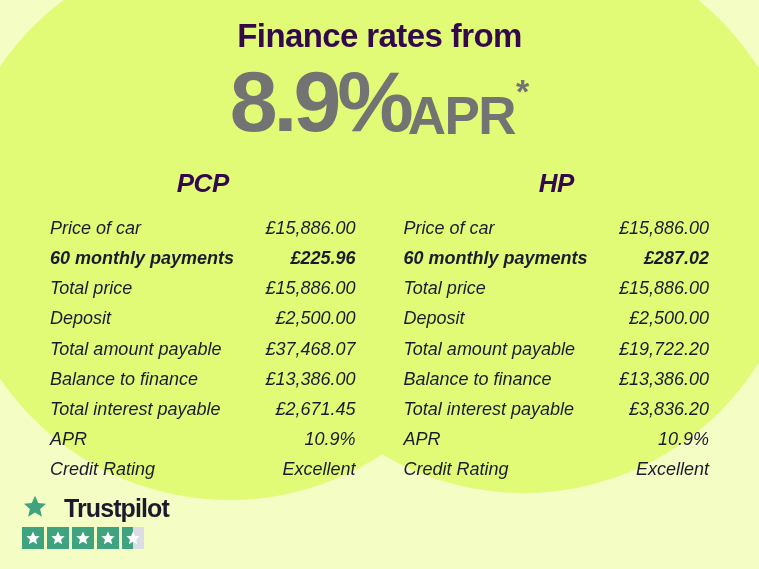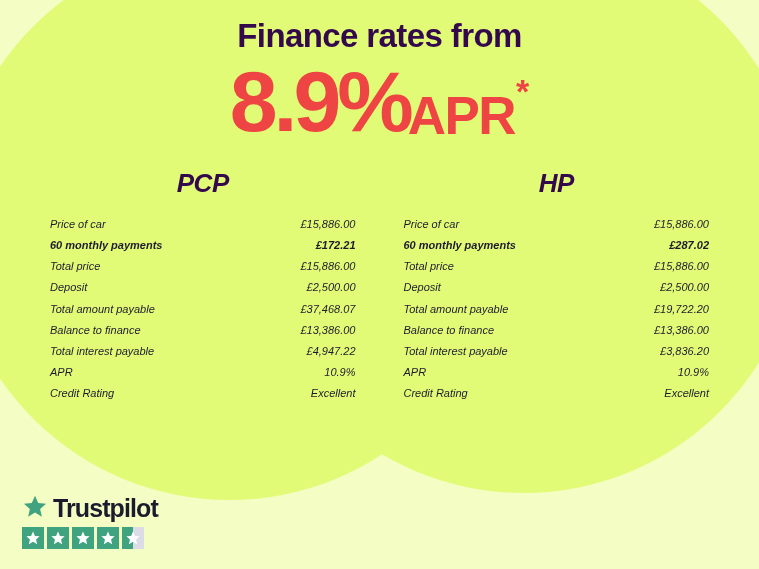--- a/index.html
+++ b/index.html
@@ -45,21 +45,21 @@
     font-size:33px;
     font-weight:bold;
     letter-spacing:-0.6px;
     line-height:1.1;
   }
 
   #hero-rate-line {
     display:flex;
     align-items:flex-end;
     justify-content:center;
-    color:#ef4444;
+    color:#737373;
     margin-top:4px;
     line-height:1;
   }
   #hero-rate {
     font-size:86px;
     font-weight:bold;
     letter-spacing:-4px;
   }
   #hero-apr {
     font-size:53px;
@@ -92,21 +92,21 @@
     font-weight:bold;
     letter-spacing:-0.5px;
     margin-bottom:14px;
   }
 
   .plan-row {
     display:flex;
     justify-content:space-between;
     align-items:flex-start;
     color:#1C1B2E;
-    font-size:11px;
+    font-size:18px;
     padding:4.6px 0;
     gap:26px;
   }
   .plan-row.is-bold { font-weight:bold; }
   .row-label { white-space:nowrap; }
   .row-value { white-space:nowrap; text-align:right; }
 
   
   #footer {
     position:absolute;
@@ -124,21 +124,21 @@
     line-height:1.62;
     max-width:430px;
     padding-bottom:19px;
   }
 
   
   #trustpilot { padding-bottom:20px; }
   #tp-wordmark {
     display:flex;
     align-items:center;
-    gap:5px;
+    gap:16px;
     margin-bottom:4px;
   }
   #tp-star-icon { display:block; }
   #tp-name {
     color:#1C1B2E;
     font-size:25px;
     font-weight:bold;
     letter-spacing:-0.9px;
   }
   #tp-stars { display:flex; gap:3px; }
@@ -185,41 +185,41 @@
 
     <div class="plan">
       <div class="plan-title">PCP</div>
 
       <div class="plan-row">
           <span class="row-label">Price of car</span>
           <span class="row-value">£15,886.00</span>
         </div>
       <div class="plan-row is-bold">
           <span class="row-label">60 monthly payments</span>
-          <span class="row-value">£172.21</span>
+          <span class="row-value">£225.96</span>
         </div>
       <div class="plan-row">
           <span class="row-label">Total price</span>
           <span class="row-value">£15,886.00</span>
         </div>
       <div class="plan-row">
           <span class="row-label">Deposit</span>
           <span class="row-value">£2,500.00</span>
         </div>
       <div class="plan-row">
           <span class="row-label">Total amount payable</span>
           <span class="row-value">£37,468.07</span>
         </div>
       <div class="plan-row">
           <span class="row-label">Balance to finance</span>
           <span class="row-value">£13,386.00</span>
         </div>
       <div class="plan-row">
           <span class="row-label">Total interest payable</span>
-          <span class="row-value">£4,947.22</span>
+          <span class="row-value">£2,671.45</span>
         </div>
       <div class="plan-row">
           <span class="row-label">APR</span>
           <span class="row-value">10.9%</span>
         </div>
       <div class="plan-row">
           <span class="row-label">Credit Rating</span>
           <span class="row-value">Excellent</span>
         </div>
     </div>

